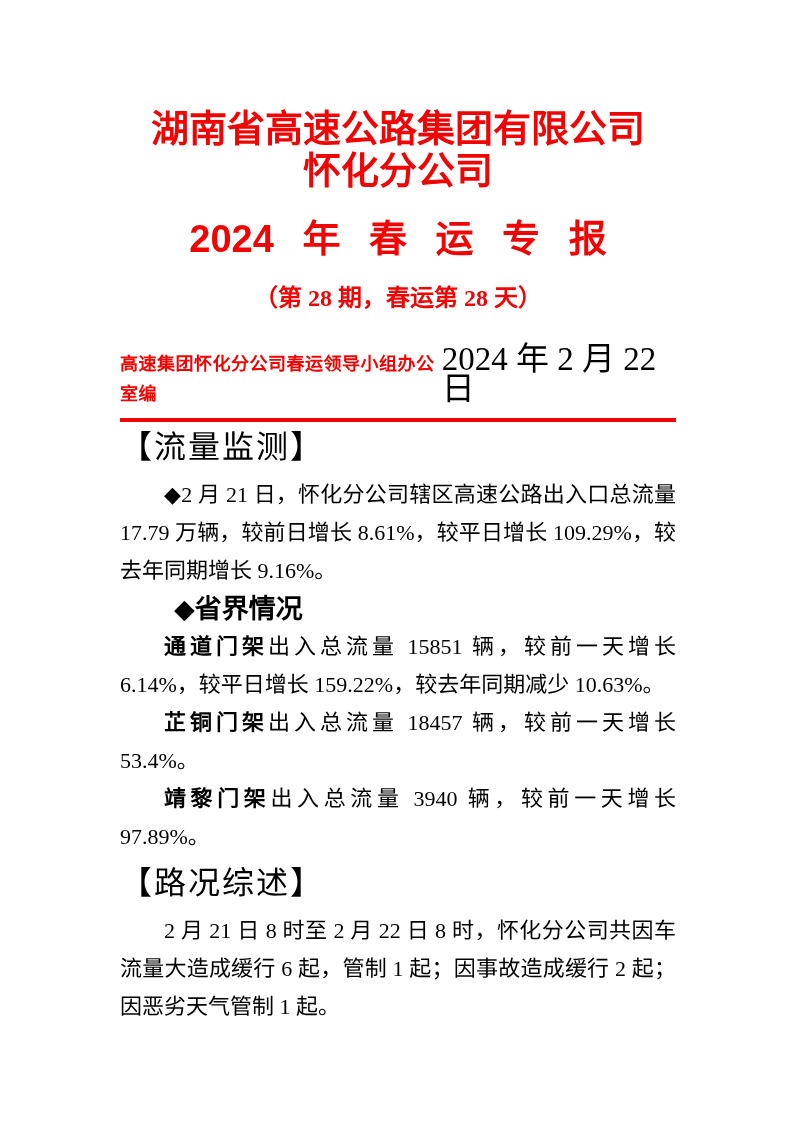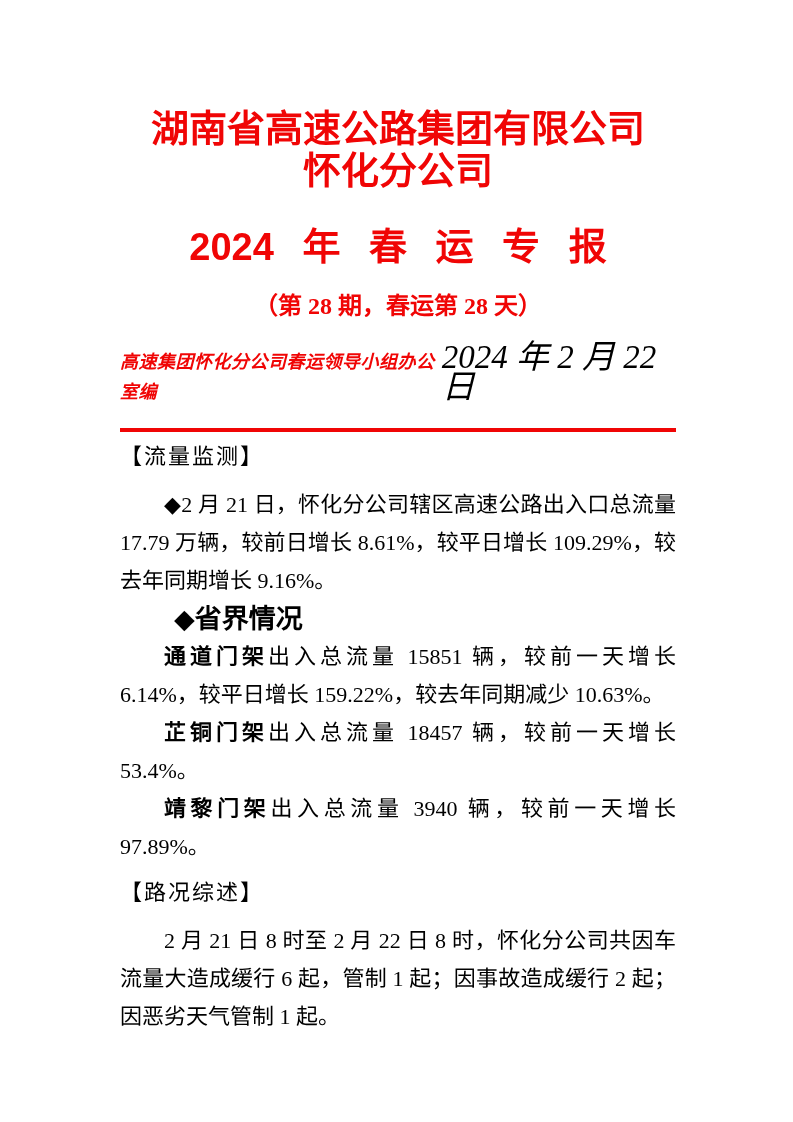--- a/index.html
+++ b/index.html
@@ -29,58 +29,57 @@
 
   
   .title-block {
     text-align: center;
     color: var(--red);
     font-weight: bold;
     font-family: "Liberation Sans", "DejaVu Sans", sans-serif;
   }
   .title-line-1 { margin-top: 108px; font-size: 38px; line-height: 42px; }
   .title-line-2 {  font-size: 38px; line-height: 42px; }
-  .title-line-3 { margin-top: 34px;  font-size: 38px; line-height: 42px; word-spacing: 18px; }
+  .title-line-3 { margin-top: 26px;  font-size: 38px; line-height: 42px; word-spacing: 18px; }
   .subtitle {
     margin-top: 24px;
     font-size: 24px;
     line-height: 28px;
     font-weight: bold;
     color: var(--red);
     text-align: center;
     font-family: "Liberation Serif", "DejaVu Serif", serif;
   }
 
   
   .masthead {
-    margin-top: 22px;
+    margin-top: 32px;
     display: flex;
     justify-content: space-between;
     align-items: baseline;
     border-bottom: 4px solid var(--red);
-    padding-bottom: 21px;
-    font-style: italic;
+    padding-bottom: 9px;
   }
   .masthead-editor {
     color: var(--red);
     font-weight: bold;
     font-size: 18px;
     line-height: 30px;
     letter-spacing: 0.5px;
   }
   .masthead-date {
     color: var(--ink);
     font-size: 33px;
     line-height: 30px;
   }
 
   
   .section-header {
     font-family: Liberation Serif, serif;
-    font-size: 22px;
+    font-size: 32px;
     line-height: 38px;
     letter-spacing: 2px;
     margin: 8px 0 0 0;
     font-weight: 500;
   }
   .section-header.first { margin-top: 6px; }
   .body-para {
     font-size: 22px;
     line-height: 38px;
     text-align: justify;

